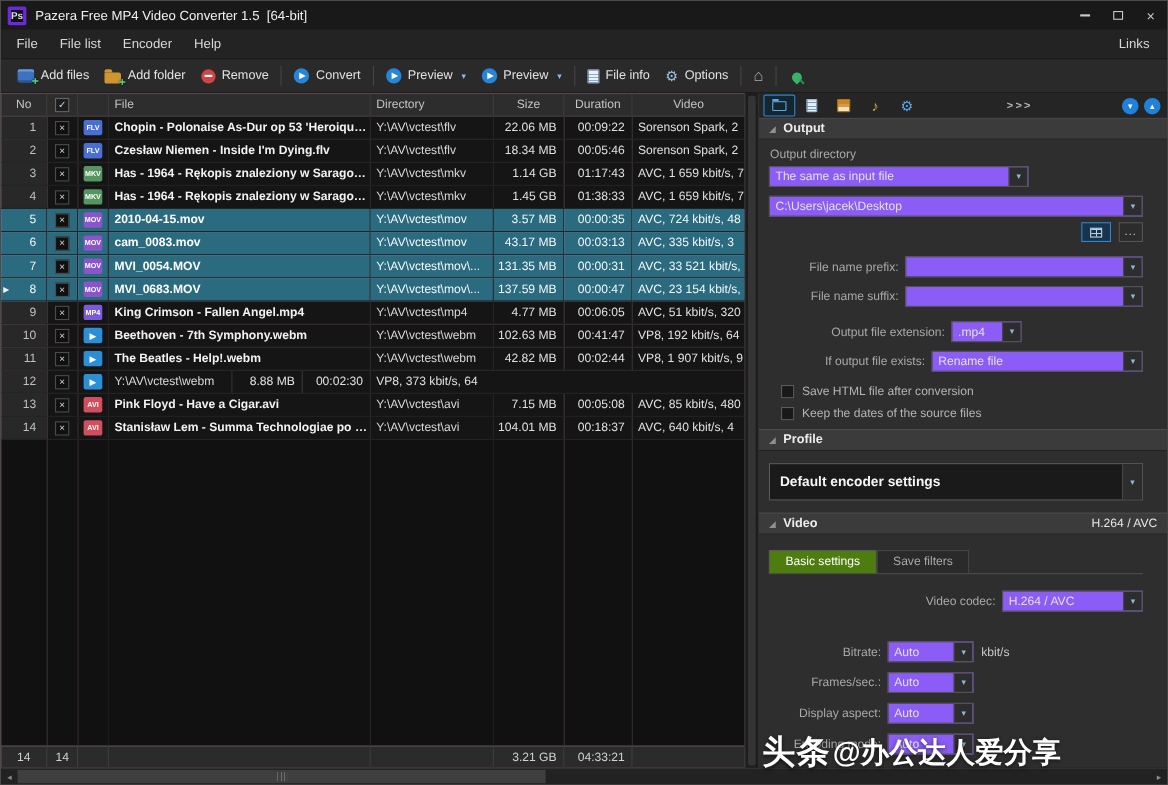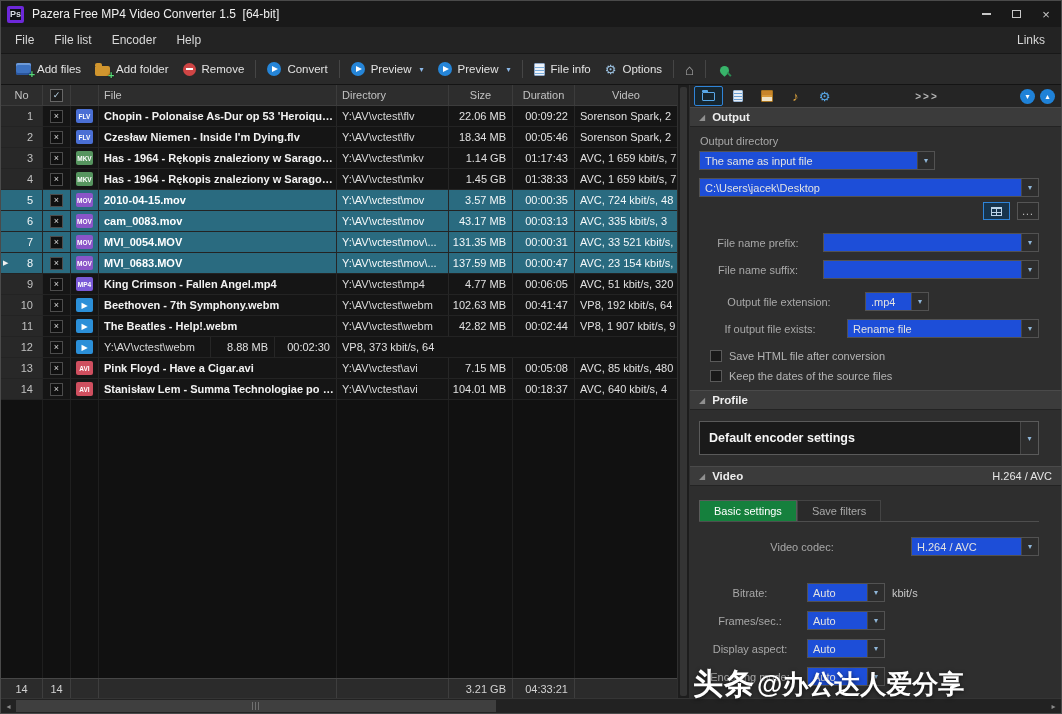--- a/index.html
+++ b/index.html
@@ -115,51 +115,51 @@
   .i-note{color:#e0a53e;font-size:13px;line-height:13px}
   .i-gear{color:#58a8e8;font-size:13px;line-height:13px}
 
   .pscroll{flex:1;overflow:hidden;display:flex;flex-direction:column}
   .sec-h{height:20px;background:#3b3b3b;border-top:1px solid #4a4a4a;border-bottom:1px solid #232323;
     display:flex;align-items:center;padding:0 9px;color:#ededed;font-size:11.5px;font-weight:bold;flex:0 0 auto}
   .mk{color:#909090;font-size:8px;margin-right:7px;font-weight:normal}
   .sec-r{margin-left:auto;font-weight:normal;color:#e6e6e6;font-size:11px}
   .sec-b{padding:6px 22px 8px 9px;font-size:11px;flex:0 0 auto}
   .plabel{color:#a8a8a8;margin:2px 0 4px 1px}
-  .combo{height:19px;background:#1d4ed8;border:1px solid #525252;display:flex;align-items:center;
+  .combo{height:19px;background:#8b5cf6;border:1px solid #525252;display:flex;align-items:center;
     color:#e2e2e2;font-size:11px;padding-left:5px;overflow:hidden;white-space:nowrap}
   .combo .arrow{margin-left:auto;width:17px;height:100%;background:#2d2d2d;border-left:1px solid #474747;
     display:flex;align-items:center;justify-content:center;color:#8fb6d8;font-size:8px;flex:0 0 auto}
   .w236{width:236px}.w64{width:64px;flex:0 0 auto}.w78{width:78px;flex:0 0 auto}.grow{flex:1;min-width:0}
   .btnrow{display:flex;justify-content:flex-end;gap:7px;margin-top:5px}
   .mini-btn{height:18px;background:#2c2c2c;border:1px solid #555;color:#ccc;
     display:flex;align-items:center;justify-content:center;font-size:10px}
   .mini-btn.browse{width:27px;border-color:#2f84d8;background:#17344c}
   .grid-ic{width:11px;height:9px;border:1px solid #bcd4e8;
     background:linear-gradient(90deg,transparent 0 4px,#bcd4e8 4px 5px,transparent 5px),
                linear-gradient(#bcd4e8 0 1px,transparent 1px 4px,#bcd4e8 4px 5px,transparent 5px)}
   .mini-btn.dots{width:22px;letter-spacing:1px}
   .frow{display:flex;align-items:center;margin-top:8px}
-  .lbl{color:#a8a8a8;text-align:center;padding-right:6px;white-space:nowrap;flex:0 0 auto}
+  .lbl{color:#a8a8a8;text-align:right;padding-right:6px;white-space:nowrap;flex:0 0 auto}
   .w124{width:124px}.w148{width:148px}.w166{width:166px}.w212{width:212px}.w108{width:108px}
   .mt13{margin-top:13px}.mt15{margin-top:15px}.mt27{margin-top:27px}.mt9{margin-top:9px}
   .unit{color:#c8c8c8;margin-left:7px}
   .cbrow{display:flex;align-items:center;margin-top:12px;padding-left:11px}
   .cbrow + .cbrow{margin-top:8px}
   .cb{width:12px;height:12px;background:#191919;border:1px solid #5a5a5a;margin-right:7px;flex:0 0 auto}
   .cbl{color:#b4b4b4}
   .sec-b.prof{padding:11px 22px 11px 9px}
   .big-combo{height:34px;background:#1a1a1a;border:1px solid #5a5a5a;display:flex;align-items:center;
     padding-left:9px;color:#f6f6f6;font-weight:bold;font-size:12.5px}
   .big-combo .arrow{margin-left:auto;width:18px;height:100%;background:#2d2d2d;border-left:1px solid #474747;
     display:flex;align-items:center;justify-content:center;color:#8fb6d8;font-size:8px}
   .vtabs{display:flex;margin-top:8px;border-bottom:1px solid #4e4e4e}
   .vtab{height:21px;padding:0 14px;display:flex;align-items:center;font-size:11px;
     background:#2a2a2a;border:1px solid #444;border-bottom:none;color:#a8a8a8}
-  .vtab.active{background:#15803d;border-color:#5a5a5a;color:#fff}
+  .vtab.active{background:#4d7c0f;border-color:#5a5a5a;color:#fff}
 
   
   .hscroll{height:15px;background:#222;border-top:1px solid #353535;display:flex;
     align-items:center;flex:0 0 auto}
   .hs-arrow{width:15px;height:100%;display:flex;align-items:center;justify-content:center;
     color:#8a8a8a;font-size:8px;flex:0 0 auto}
   .hs-track{flex:1;height:100%;position:relative}
   .hs-thumb{position:absolute;left:0;top:1px;bottom:1px;width:480px;background:#3f3f3f;
     display:flex;align-items:center;justify-content:center}
   .hs-grip{width:9px;height:8px;background:repeating-linear-gradient(90deg,#707070 0 1px,transparent 1px 3px)}

